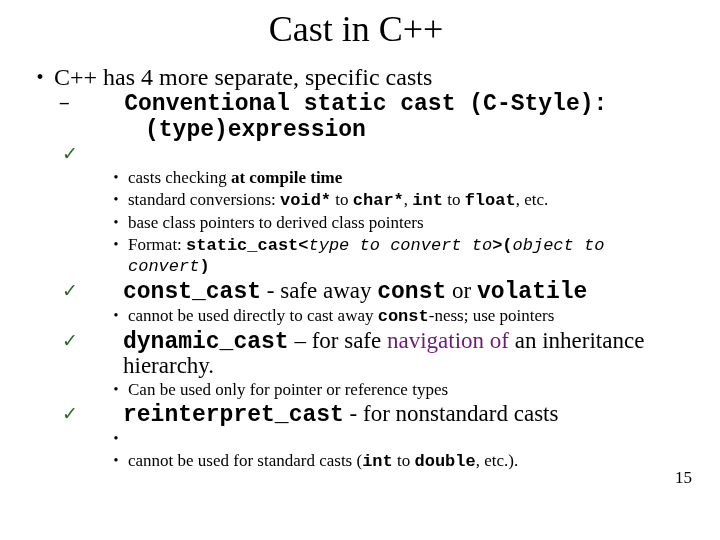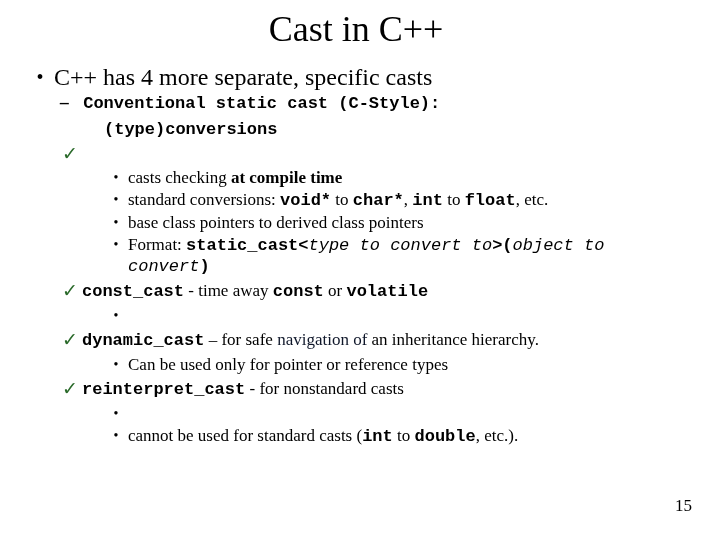--- a/index.html
+++ b/index.html
@@ -35,59 +35,59 @@
     text-align: center;
   }
   .dot { width: 28px; font-size: 20px; line-height: 26px; }
   .dash { font-family: "Courier New", monospace; font-size: 21px; line-height: 24px; }
   .check { width: 24px; font-size: 19px; line-height: 24px; color: #2a6a2a; }
   .sb { width: 24px; font-size: 14px; line-height: 20px; }
   .lvl1 { margin-left: 8px; }
   .lvl2 { margin-left: 40px; }
   .lvl3 { margin-left: 86px; }
   .txt1 { font-size: 24px; line-height: 26px; }
-  .txt2 { font-size: 17px; line-height: 24px; }
+  .txt2 { font-size: 23px; line-height: 24px; margin-left: 41px; }
   .txt3 { font-size: 17px; line-height: 20px; }
   .mono { font-family: "Courier New", monospace; font-weight: bold; }
   .notbold { font-weight: normal; }
   .ital { font-style: italic; }
-  .nav { color: #0f172a; }
+  .nav { color: #701a75; }
   .conv-cont { margin-left: 86px; }
   .footer-left {
     position: absolute;
     left: 16px;
     bottom: 14px;
     font-size: 15px;
     font-family: "PMingLiU","SimSun",serif;
   }
   .footer-right {
     position: absolute;
     right: 28px;
-    bottom: 24px;
+    bottom: 52px;
     font-size: 17px;
   }
 </style>
 </head>
 <body>
 
 <div class="slide">
 
   <h1 class="title">Cast in C++</h1>
 
   <div class="bullet-row lvl1">
     <span class="bullet-glyph dot">•</span>
     <span class="txt1">C++ has 4 more separate, specific casts</span>
   </div>
 
   <div class="bullet-row lvl2">
     <span class="bullet-glyph dash">–&nbsp;</span>
     <span class="txt2 mono">Conventional static cast (C-Style):</span>
   </div>
   <div class="conv-cont">
-    <span class="txt2 mono">(type)conversions</span>
+    <span class="txt2 mono">(type)expression</span>
   </div>
 
   <div class="bullet-row lvl2">
     <span class="bullet-glyph check">✓</span>
   </div>
   <div class="bullet-row lvl3">
     <span class="bullet-glyph sb">•</span>
     <span class="txt3"><span>casts checking </span><b>at compile time</b></span>
   </div>
   <div class="bullet-row lvl3">
@@ -99,25 +99,26 @@
     <span class="txt3">base class pointers to derived class pointers</span>
   </div>
   <div class="bullet-row lvl3">
     <span class="bullet-glyph sb">•</span>
     <span class="txt3"><span>Format:   </span><span class="mono">static_cast&lt;</span><span class="mono ital notbold">type to convert to</span><span class="mono">&gt;(</span><span class="mono ital notbold">object to convert</span><span class="mono">)</span></span>
   </div>
 
   <div class="bullet-row lvl2">
     <span class="bullet-glyph check">✓</span>
     <span class="txt2">
-      <span class="mono">const_cast</span><span> - time away </span><span class="mono">const</span><span> or </span><span class="mono">volatile</span>
+      <span class="mono">const_cast</span><span> - safe away </span><span class="mono">const</span><span> or </span><span class="mono">volatile</span>
     </span>
   </div>
   <div class="bullet-row lvl3">
     <span class="bullet-glyph sb">•</span>
+    <span class="txt3"><span>cannot be used directly to cast away </span><span class="mono">const</span><span>-ness;  use pointers</span></span>
   </div>
 
   <div class="bullet-row lvl2">
     <span class="bullet-glyph check">✓</span>
     <span class="txt2">
       <span class="mono">dynamic_cast</span><span> – for safe </span><span class="nav">navigation of</span><span>  an inheritance hierarchy.</span>
     </span>
   </div>
   <div class="bullet-row lvl3">
     <span class="bullet-glyph sb">•</span>

